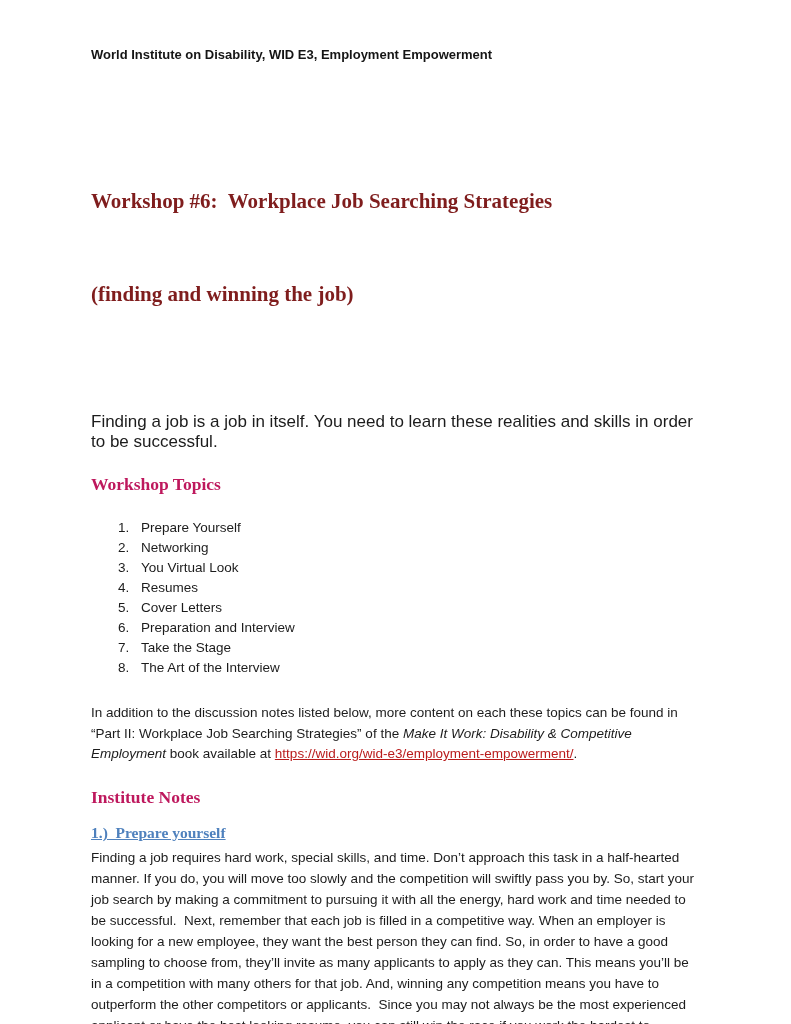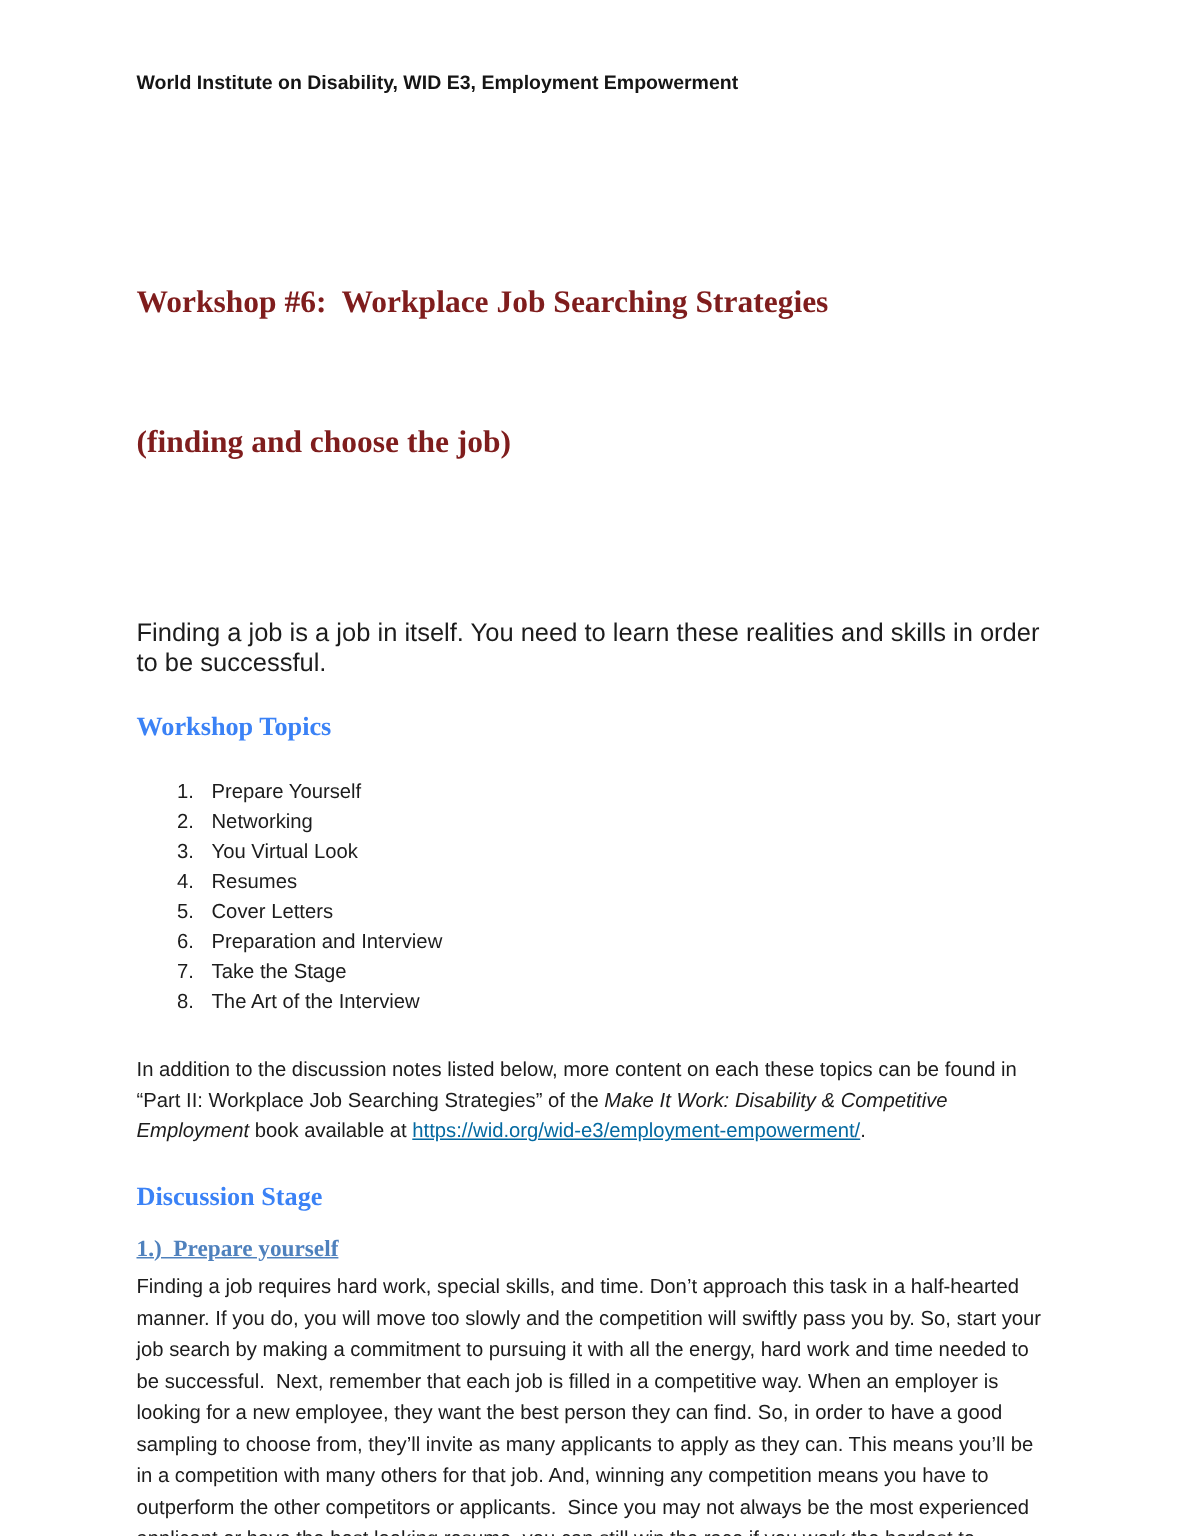--- a/index.html
+++ b/index.html
@@ -40,21 +40,21 @@
     margin-top: 40px;
     font-size: 17px;
     line-height: 20px;
     white-space: pre-wrap;
   }
   .h2 {
     font-family: "Liberation Serif", serif;
     font-weight: bold;
     font-size: 17.5px;
     line-height: 22px;
-    color: #3b82f6;
+    color: #be185d;
   }
   .topics-heading { margin-top: 21px; }
   .topics-list {
     margin-top: 23px;
     padding-left: 27px;
   }
   .topic-item {
     display: flex;
     font-size: 13.5px;
     line-height: 20px;
@@ -64,21 +64,21 @@
     flex: 0 0 23px;
   }
   .para {
     font-size: 13.5px;
     line-height: 20.5px;
     white-space: pre-wrap;
   }
   .addition { margin-top: 25px; }
   .italic { font-style: italic; }
   .doc-link {
-    color: #0369a1;
+    color: #b91c1c;
     text-decoration: underline;
     cursor: pointer;
   }
   .discussion-heading { margin-top: 21px; }
   .h3 {
     margin-top: 15px;
     font-family: "Liberation Serif", serif;
     font-weight: bold;
     font-size: 15.5px;
     line-height: 19px;
@@ -95,21 +95,21 @@
 </style>
 </head>
 <body>
 
 <div class="page">
 
   <div class="doc-header">World Institute on Disability, WID E3, Employment Empowerment</div>
 
   <div class="doc-title">
     <div>Workshop #6:  Workplace Job Searching Strategies</div>
-    <div>(finding and choose the job)</div>
+    <div>(finding and winning the job)</div>
   </div>
 
   <div class="intro">Finding a job is a job in itself. You need to learn these realities and skills in order to be successful.</div>
 
   <div class="h2 topics-heading">Workshop Topics</div>
 
   <div class="topics-list">
     <div class="topic-item">
       <span class="topic-num">1.</span>
       <span>Prepare Yourself</span>
@@ -139,19 +139,19 @@
       <span>Take the Stage</span>
     </div>
     <div class="topic-item">
       <span class="topic-num">8.</span>
       <span>The Art of the Interview</span>
     </div>
   </div>
 
   <div class="para addition"><span>In addition to the discussion notes listed below, more content on each these topics can be found in “Part II: Workplace Job Searching Strategies” of the </span><span class="italic">Make It Work: Disability &amp; Competitive Employment</span><span> book available at </span><a class="doc-link">https://wid.org/wid-e3/employment-empowerment/</a><span>.</span></div>
 
-  <div class="h2 discussion-heading">Discussion Stage</div>
+  <div class="h2 discussion-heading">Institute Notes</div>
 
   <div class="h3">1.)  Prepare yourself</div>
 
   <div class="body-par par1">Finding a job requires hard work, special skills, and time. Don’t approach this task in a half-hearted manner. If you do, you will move too slowly and the competition will swiftly pass you by. So, start your job search by making a commitment to pursuing it with all the energy, hard work and time needed to be successful.  Next, remember that each job is filled in a competitive way. When an employer is looking for a new employee, they want the best person they can find. So, in order to have a good sampling to choose from, they’ll invite as many applicants to apply as they can. This means you’ll be in a competition with many others for that job. And, winning any competition means you have to outperform the other competitors or applicants.  Since you may not always be the most experienced applicant or have the best looking resume, you can still win the race if you work the hardest to impress the potential boss with your passion for the position. This can propel you to the head of the pack.</div>
 
 </div>
 
 </body></html>

